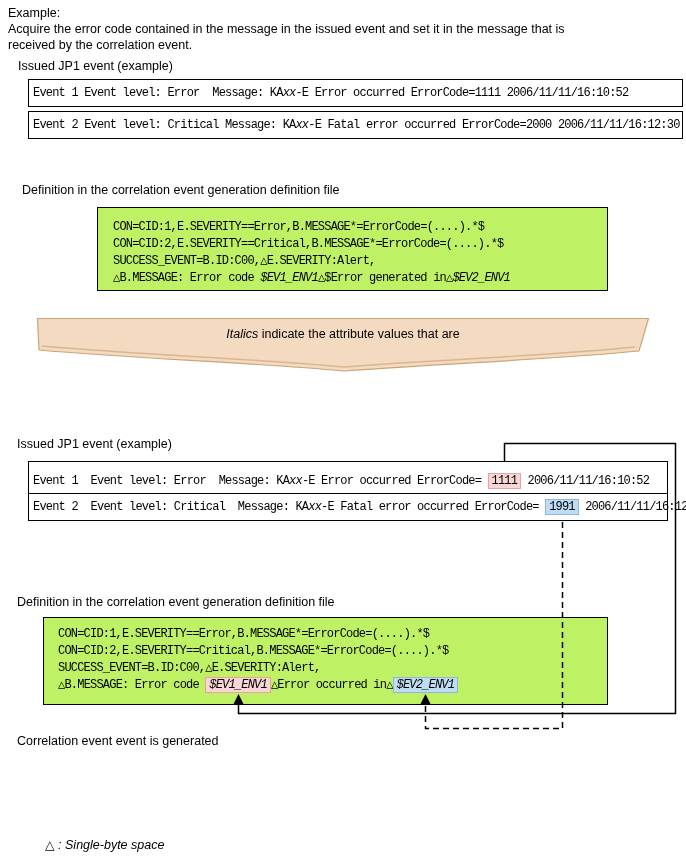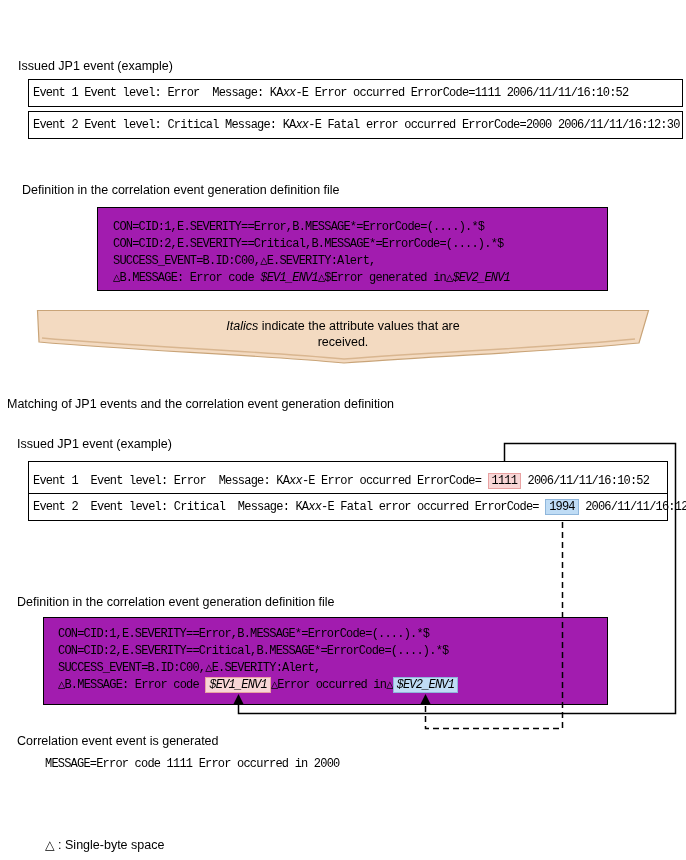--- a/index.html
+++ b/index.html
@@ -17,96 +17,98 @@
   .mono, .code-line{
     font-family:"Liberation Mono","DejaVu Sans Mono",monospace;
     font-size:12px;letter-spacing:-0.8px;white-space:pre;
   }
   .event-box{
     border:1.5px solid #000;background:#fff;box-sizing:border-box;
     display:flex;align-items:center;
   }
   .event-box .code-line{padding-left:4px;}
   .def-box{
-    border:1.5px solid #000;background:#a21caf;box-sizing:border-box;
+    border:1.5px solid #000;background:#bef264;box-sizing:border-box;
   }
   .code-line{height:17px;line-height:17px;}
   .it{font-style:italic;}
   .hl-pink{background:var(--pink-fill);border:1px solid var(--pink-border);padding:0 3px;}
   .hl-blue{background:var(--blue-fill);border:1px solid var(--blue-border);padding:0 3px;}
   #connector-svg{position:absolute;left:0;top:0;width:686px;height:860px;pointer-events:none;z-index:5;}
   .banner-text{
     position:absolute;left:0;top:9px;width:100%;text-align:center;line-height:16px;
   }
 </style>
 </head>
 <body>
 
 <div id="page" style="--pink-fill: #F8D6D6; --pink-border: #E9A2A2; --blue-fill: #BFDCF5; --blue-border: #8FB6DB; --banner-fill: #F3DAC1; --banner-edge: #C9A478; --banner-fold: #D9B690; --line-color: #000000;">
 
+  <div class="abs" style="left:8px;top:5px;">
+    <div class="sans-line">Example:</div>
+    <div class="sans-line">Acquire the error code contained in the message in the issued event and set it in the message that is</div>
+    <div class="sans-line">received by the correlation event.</div>
+  </div>
 
   <div class="abs heading" style="left:18px;top:59px;">Issued JP1 event (example)</div>
 
   <div class="abs event-box" style="left:28px;top:79px;width:655px;height:28px;">
     <div class="code-line"><span>Event 1 Event level: Error  Message: KA</span><span class="it">xx</span><span>-E Error occurred ErrorCode=1111 2006/11/11/16:10:52</span></div>
   </div>
 
   <div class="abs event-box" style="left:28px;top:111px;width:655px;height:28px;">
     <div class="code-line"><span>Event 2 Event level: Critical Message: KA</span><span class="it">xx</span><span>-E Fatal error occurred ErrorCode=2000 2006/11/11/16:12:30</span></div>
   </div>
 
   <div class="abs heading" style="left:22px;top:183px;">Definition in the correlation event generation definition file</div>
 
   <div class="abs def-box" style="left:97px;top:207px;width:511px;height:84px;padding:11px 0 0 15px;">
     <div class="code-line"><span>CON=CID:1,E.SEVERITY==Error,B.MESSAGE*=ErrorCode=(....).*$</span></div>
     <div class="code-line"><span>CON=CID:2,E.SEVERITY==Critical,B.MESSAGE*=ErrorCode=(....).*$</span></div>
     <div class="code-line"><span>SUCCESS_EVENT=B.ID:C00,△E.SEVERITY:Alert,</span></div>
     <div class="code-line"><span>△B.MESSAGE: Error code </span><span class="it">$EV1_ENV1</span><span>△$Error generated in△</span><span class="it">$EV2_ENV1</span></div>
   </div>
 
-  <div class="abs" style="left:36px;top:309px;width:614px;height:60px;">
+  <div class="abs" style="left:36px;top:317px;width:614px;height:60px;">
     <svg width="614" height="60" viewBox="0 0 614 60">
       <path d="M 1.5,1.5 L 612.5,1.5 L 603,34 C 510,43 415,46 308,54 C 210,45 105,42 3,33 Z" style="fill:var(--banner-fill);stroke:var(--banner-edge);stroke-width:1.2"></path>
       <path d="M 6,29 C 105,38 210,41 308,50 C 415,42 510,39 599,30" style="fill:none;stroke:var(--banner-fold);stroke-width:1.4"></path>
     </svg>
     <div class="banner-text">
       <div><span class="it">Italics</span><span> indicate the attribute values that are</span></div>
-      <div>received.</div>
     </div>
   </div>
 
-  <div class="abs heading" style="left:7px;top:397px;">Matching of JP1 events and the correlation event generation definition</div>
 
   <div class="abs heading" style="left:17px;top:437px;">Issued JP1 event (example)</div>
 
   <div id="event-box-c" class="abs event-box" style="left:28px;top:461px;width:640px;height:40px;">
     <div class="code-line"><span>Event 1  Event level: Error  Message: KA</span><span class="it">xx</span><span>-E Error occurred ErrorCode= </span><span class="hl-pink" id="hl-1111">1111</span><span> 2006/11/11/16:10:52</span></div>
   </div>
 
   <div id="event-box-d" class="abs event-box" style="left:28px;top:493px;width:640px;height:28px;">
-    <div class="code-line"><span>Event 2  Event level: Critical  Message: KA</span><span class="it">xx</span><span>-E Fatal error occurred ErrorCode= </span><span class="hl-blue" id="hl-2000">1994</span><span> 2006/11/11/16:12:30</span></div>
+    <div class="code-line"><span>Event 2  Event level: Critical  Message: KA</span><span class="it">xx</span><span>-E Fatal error occurred ErrorCode= </span><span class="hl-blue" id="hl-2000">1991</span><span> 2006/11/11/16:12:30</span></div>
   </div>
 
   <div class="abs heading" style="left:17px;top:595px;">Definition in the correlation event generation definition file</div>
 
   <div class="abs def-box" style="left:43px;top:617px;width:565px;height:88px;padding:8px 0 0 14px;">
     <div class="code-line"><span>CON=CID:1,E.SEVERITY==Error,B.MESSAGE*=ErrorCode=(....).*$</span></div>
     <div class="code-line"><span>CON=CID:2,E.SEVERITY==Critical,B.MESSAGE*=ErrorCode=(....).*$</span></div>
     <div class="code-line"><span>SUCCESS_EVENT=B.ID:C00,△E.SEVERITY:Alert,</span></div>
     <div class="code-line"><span>△B.MESSAGE: Error code </span><span class="it hl-pink" id="hl-ev1">$EV1_ENV1</span><span>△Error occurred in△</span><span class="it hl-blue" id="hl-ev2">$EV2_ENV1</span></div>
   </div>
 
   <div class="abs heading" style="left:17px;top:734px;">Correlation event event is generated</div>
 
   <div class="abs" style="left:45px;top:756px;">
-    <div class="code-line">MESSAGE=Error code 1111 Error occurred in 2000</div>
   </div>
 
   <div class="abs heading" style="left:28px;top:820px;margin-top:44px;">Legend:</div>
-  <div class="abs heading" style="left:45px;top:838px;">△ : Single-byte space</div>
+  <div class="abs heading" style="left:45px;top:838px;font-style:italic;">△ : Single-byte space</div>
 
   <svg id="connector-svg">
       <path d="M 504.5 461 V 443.5 H 675.5 V 713.5 H 238.5 V 703" fill="none" stroke="#000000" stroke-width="1.5"></path>
       <polygon points="233.5,704 243.5,704 238.5,694" fill="#000000"></polygon>
       <path d="M 562.5 522 V 728.5 H 425.5 V 704" fill="none" stroke="#000000" stroke-width="1.5" stroke-dasharray="6 4"></path>
       <polygon points="420.5,704 430.5,704 425.5,694" fill="#000000"></polygon>
     </svg>
 
 </div>
 

